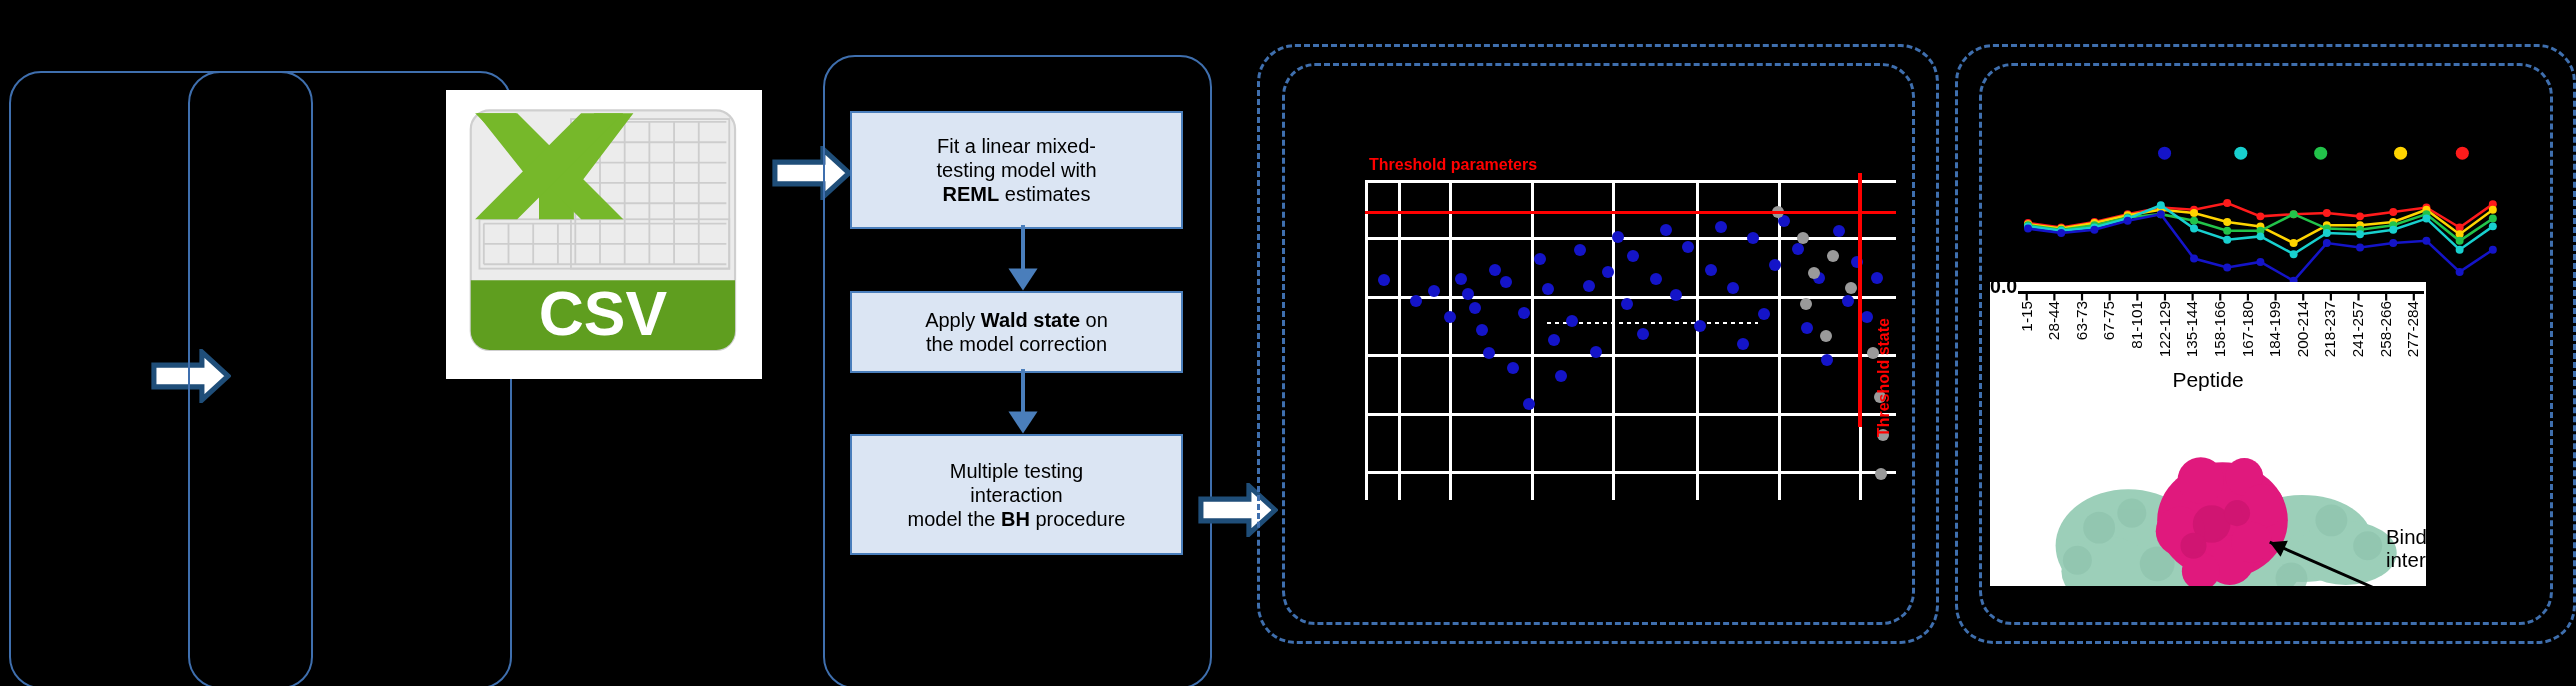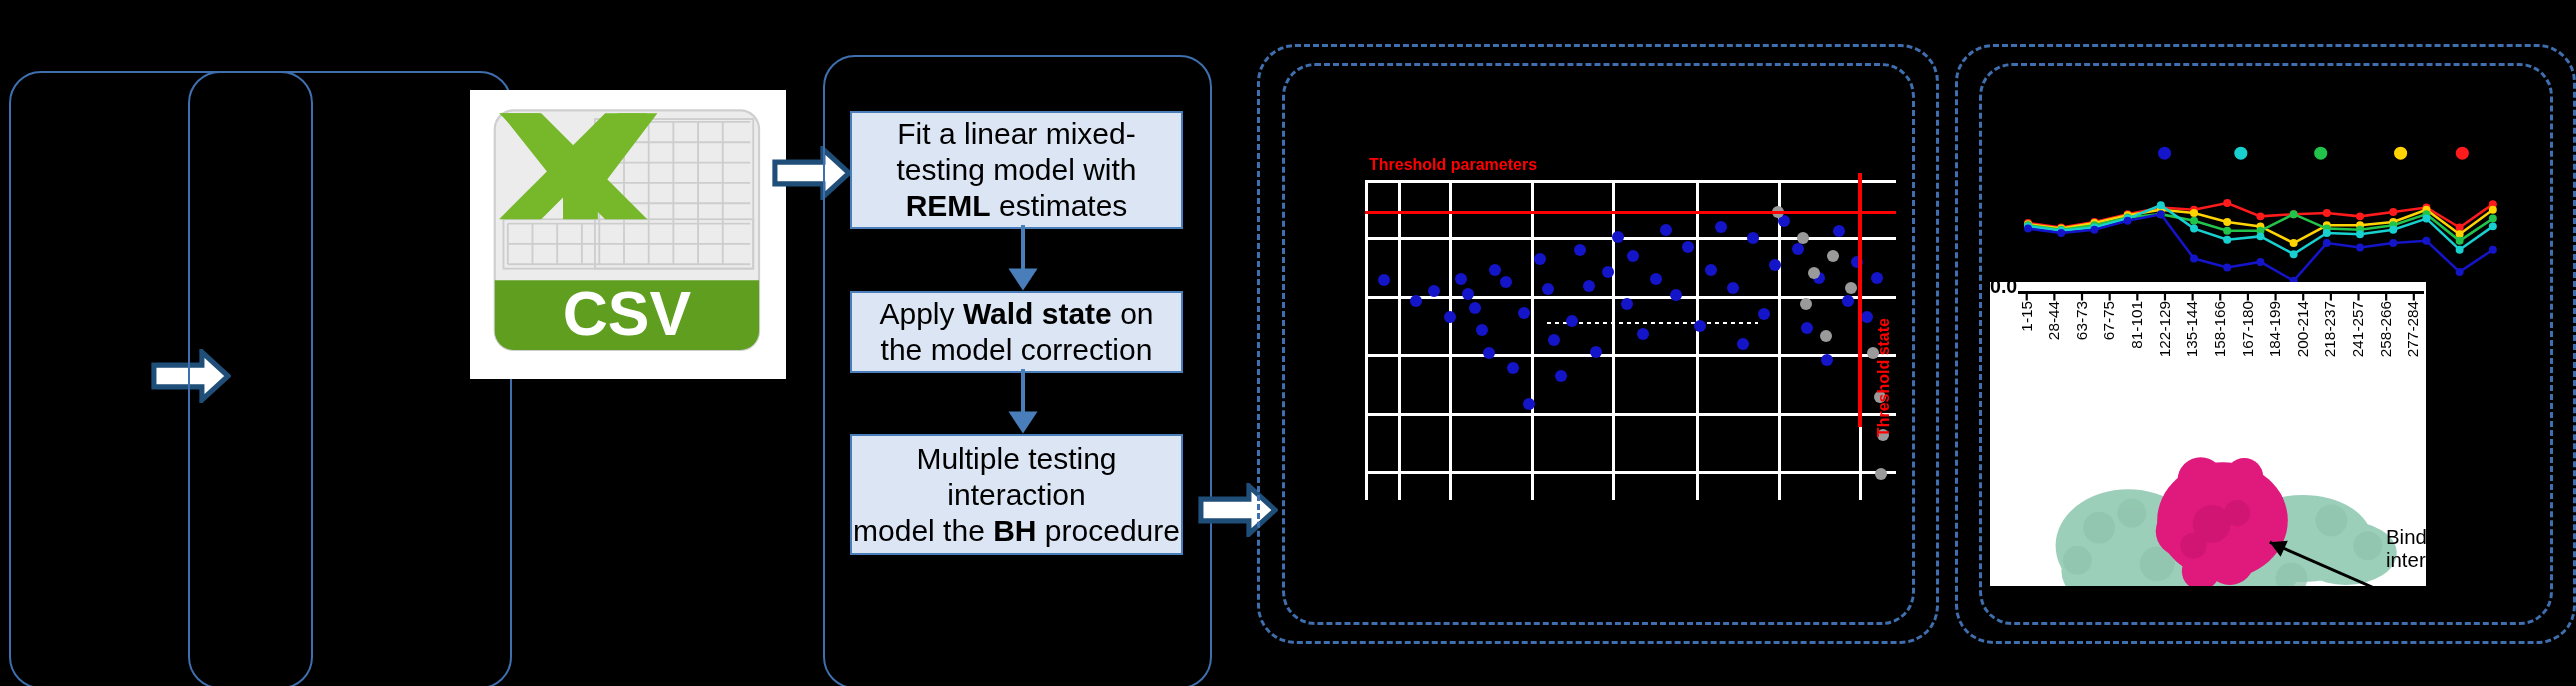--- a/index.html
+++ b/index.html
@@ -3,21 +3,21 @@
 <meta charset="utf-8">
 <style>
   html,body{margin:0;padding:0;background:#000;}
   body{width:2576px;height:687px;position:relative;overflow:hidden;
        font-family:"Liberation Sans",sans-serif;}
   .panel{position:absolute;border:2.2px solid #3f6fae;border-radius:32px;background:transparent;}
   .panel.dashed{border-style:dashed;border-width:3.6px;border-radius:38px;}
   .arrow{position:absolute;}
   .tbox{position:absolute;background:#dbe5f3;border:2.2px solid #4a7ebb;
         color:#000;display:flex;align-items:center;justify-content:center;
-        text-align:center;line-height:1.20;font-size:30px;}
+        text-align:center;line-height:1.20;font-size:20px;}
   .tbox b{font-weight:bold;}
   .vconn{position:absolute;background:#4a7ebb;width:3.6px;}
   .csvimg{position:absolute;background:#fff;}
   .wplot{position:absolute;background:#fff;overflow:hidden;}
   .rot{writing-mode:vertical-rl;transform:rotate(180deg);}
   .pep-lab{position:absolute;writing-mode:vertical-rl;transform:rotate(180deg);
            font-size:15.3px;color:#000;white-space:nowrap;}
   .thr-h{position:absolute;background:#ff0000;height:3.6px;}
   .thr-v{position:absolute;background:#ff0000;width:3.6px;}
   .thr-txt{position:absolute;color:#ff0000;font-size:16px;font-weight:bold;white-space:nowrap;}
@@ -30,21 +30,21 @@
 <body>
 
 <div class="panel" style="left:8.7px;top:71px;width:300px;height:614px;"></div>
 
 <svg class="arrow" style="left:151px;top:349px;width:80px;height:54px;" viewBox="0 0 110 74">
   <polygon points="4,22 70,22 70,4 106,37 70,70 70,52 4,52" fill="#ffffff" stroke="#1f4e79" stroke-width="7"></polygon>
 </svg>
 
 <div class="panel" style="left:188px;top:71px;width:320px;height:614px;"></div>
 
-<div class="csvimg" style="left:446px;top:90px;width:316px;height:289px;margin-left:24px;">
+<div class="csvimg" style="left:446px;top:90px;width:316px;height:289px;">
   <svg viewBox="0 0 435 398" style="width:100%;height:100%;display:block;">
     <rect x="0" y="0" width="435" height="398" fill="#ffffff"></rect>
 
     <rect x="34" y="28" width="364" height="330" rx="26" ry="26" fill="#ececec" stroke="#cfcfcf" stroke-width="3"></rect>
 
     <g stroke="#cdcdcd" stroke-width="2.5" fill="none">
       <path d="M178,44 H386 M178,72 H386 M178,100 H386 M178,128 H386 M178,156 H386 M52,184 H386 M52,212 H386 M52,240 H386"></path>
       <path d="M178,44 V240 M212,44 V240 M246,44 V240 M280,44 V240 M314,44 V240 M348,44 V240 M52,184 V240 M86,184 V240 M120,184 V240 M154,184 V240"></path>
       <rect x="46" y="178" width="344" height="68"></rect>
       <rect x="172" y="40" width="218" height="206"></rect>
@@ -311,20 +311,21 @@
       <div class="pep-lab" style="left: 221px; top: 19px;">158-166</div>
       <div class="pep-lab" style="left: 249px; top: 19px;">167-180</div>
       <div class="pep-lab" style="left: 276px; top: 19px;">184-199</div>
       <div class="pep-lab" style="left: 304px; top: 19px;">200-214</div>
       <div class="pep-lab" style="left: 331px; top: 19px;">218-237</div>
       <div class="pep-lab" style="left: 359px; top: 19px;">241-257</div>
       <div class="pep-lab" style="left: 387px; top: 19px;">258-266</div>
       <div class="pep-lab" style="left: 414px; top: 19px;">277-284</div>
     </div>
 
+  <div style="position:absolute;left:0;top:86px;width:436px;text-align:center;font-size:21px;color:#000;">Peptide</div>
 
   <svg style="position:absolute;left:0px;top:115px;width:436px;height:254px;" viewBox="0 0 600 350">
     <rect width="600" height="350" fill="#ffffff"></rect>
     <g fill="#9ccfb9">
       <ellipse cx="190" cy="205" rx="100" ry="78"></ellipse>
       <ellipse cx="300" cy="245" rx="95" ry="62"></ellipse>
       <ellipse cx="430" cy="195" rx="95" ry="60"></ellipse>
       <ellipse cx="490" cy="215" rx="70" ry="44"></ellipse>
       <ellipse cx="240" cy="270" rx="70" ry="50"></ellipse>
       <ellipse cx="160" cy="240" rx="62" ry="48"></ellipse>

